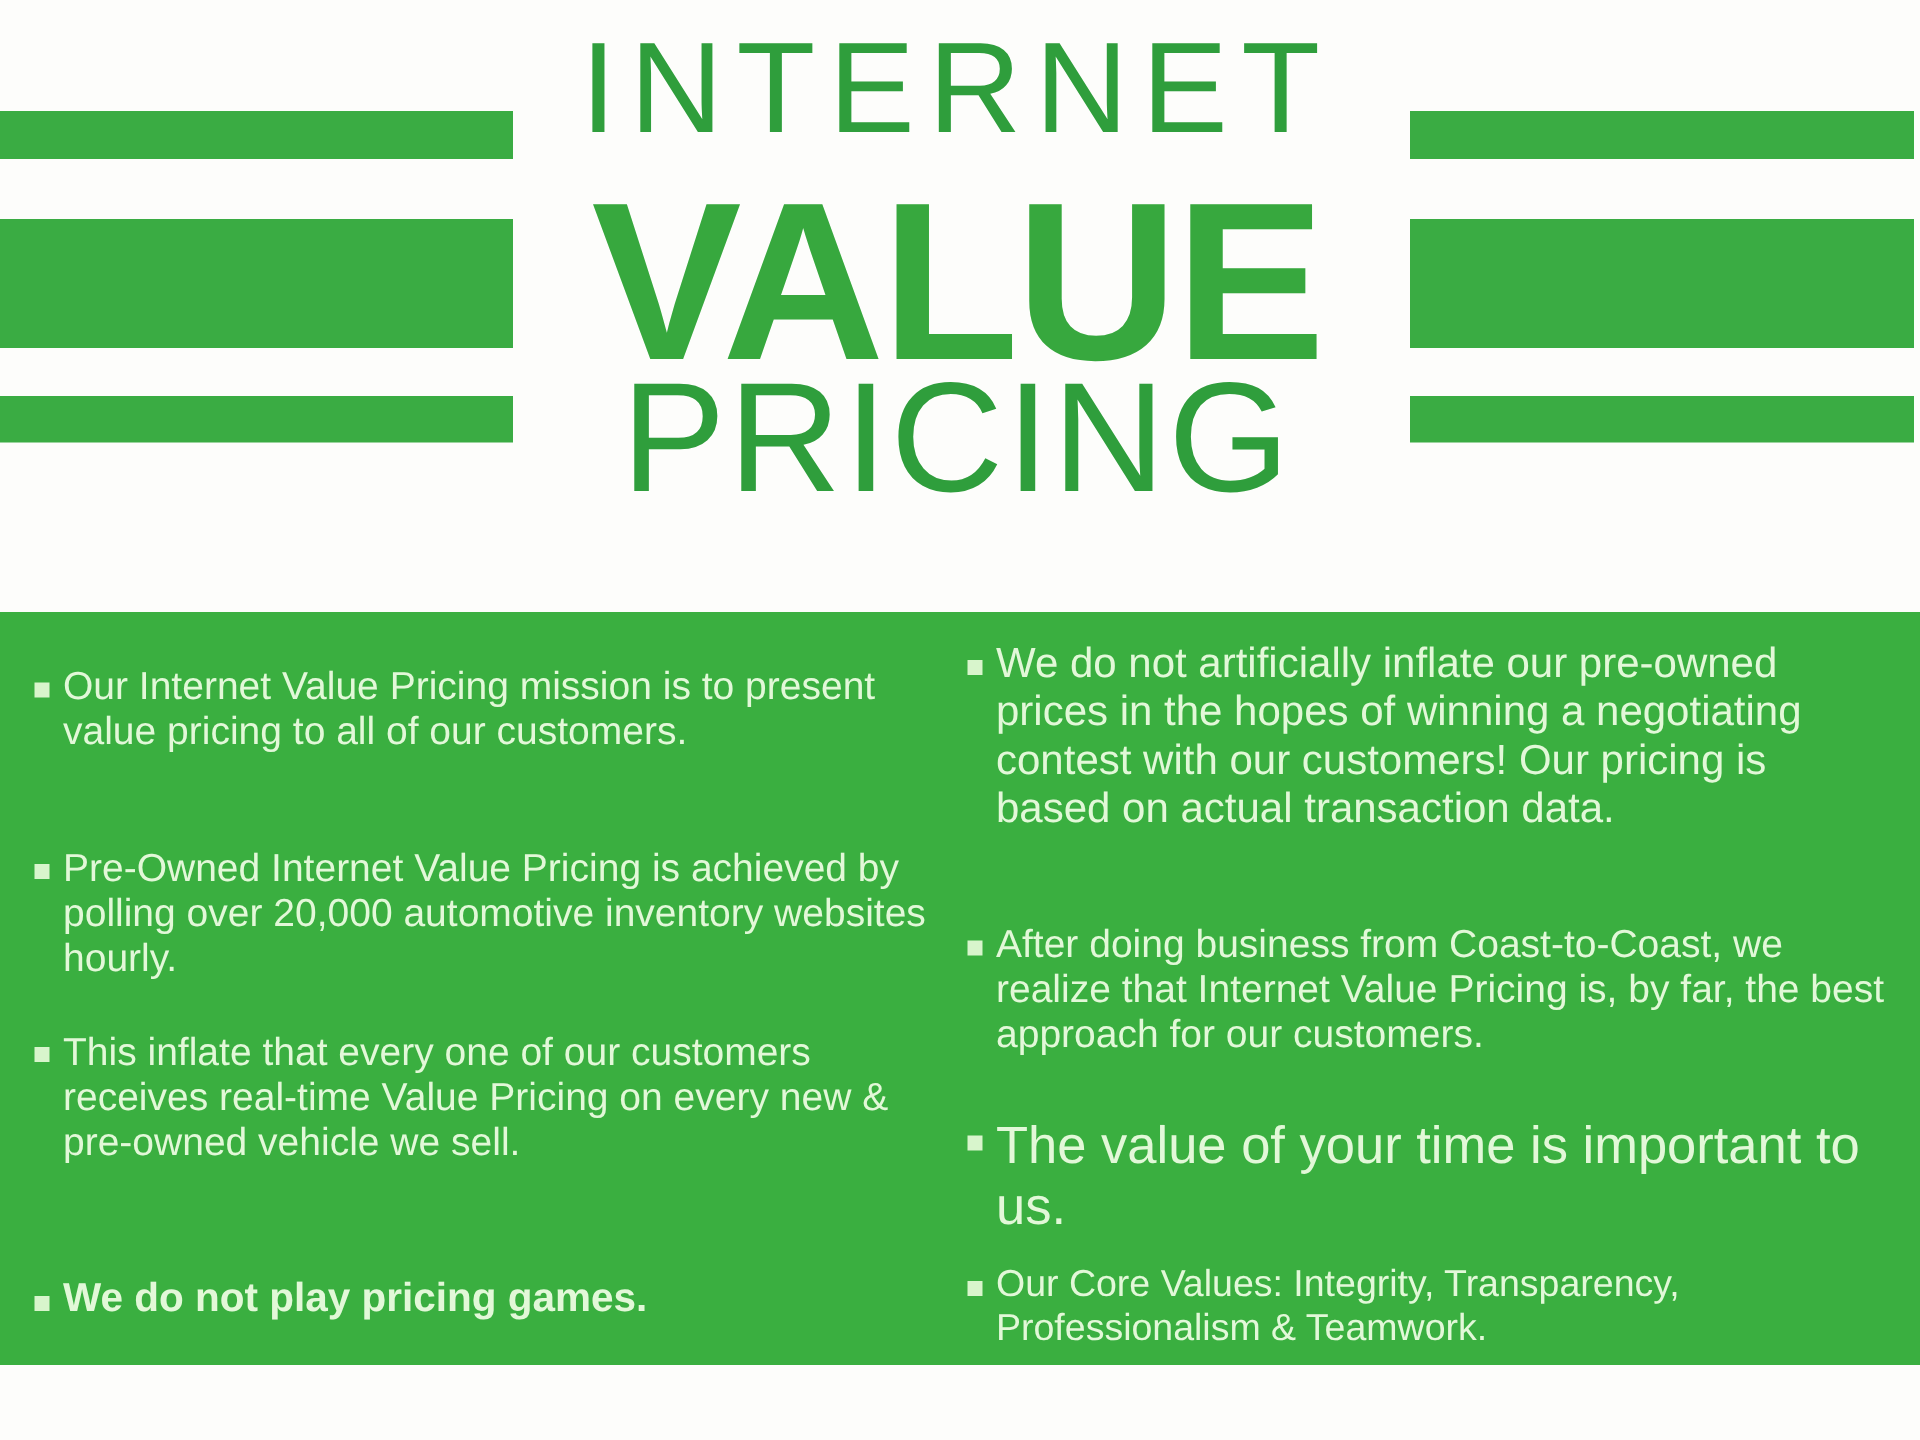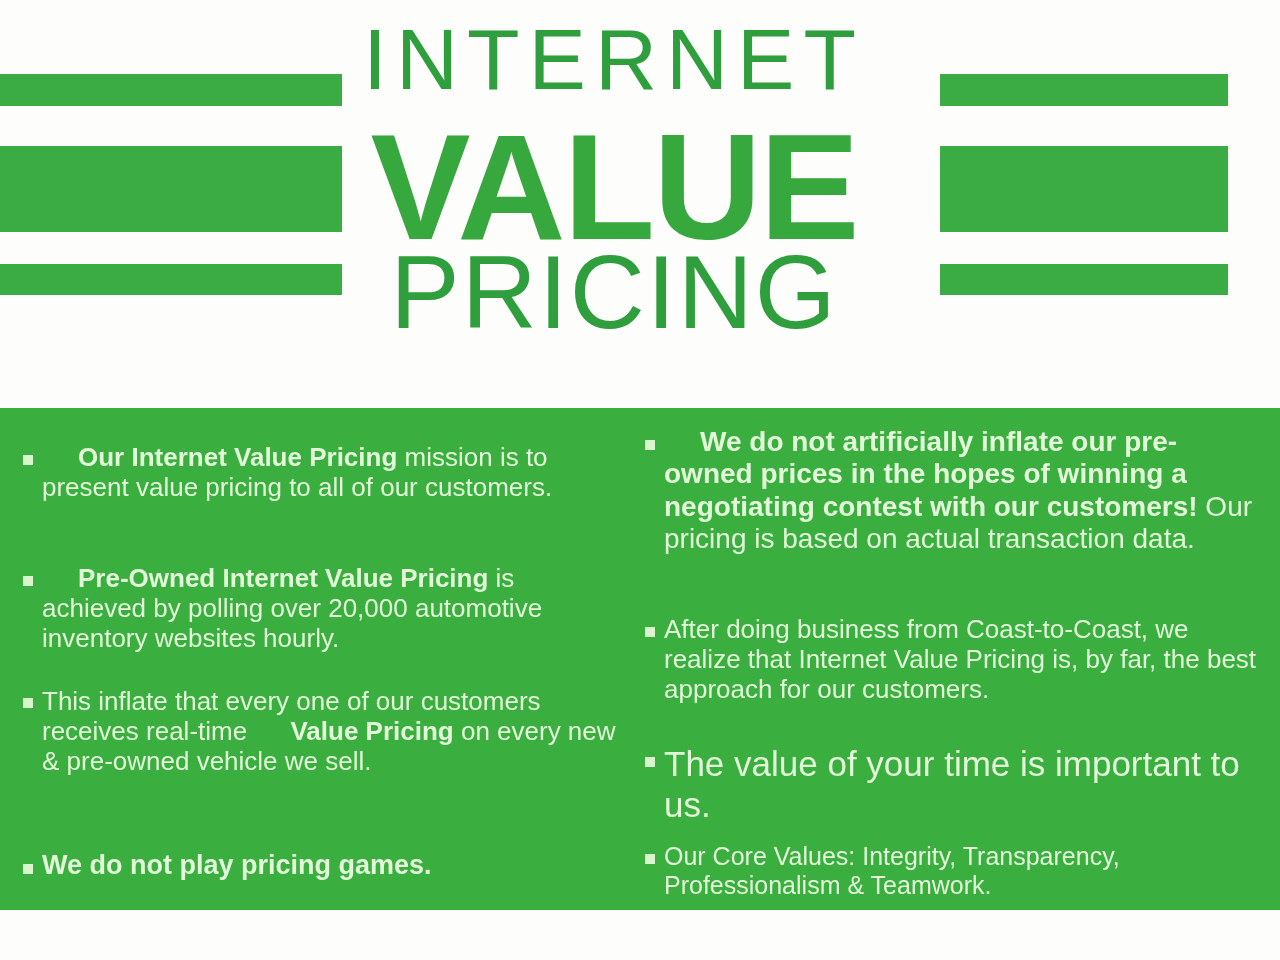--- a/index.html
+++ b/index.html
@@ -4,21 +4,21 @@
 <style>
   html,body{margin:0;padding:0;}
   body{
     width:1280px;height:960px;overflow:hidden;
     background:#ffffff;
     font-family:"Liberation Sans", sans-serif;
   }
   .page{position:relative;width:1280px;height:960px;background:#fdfdfb;}
 
   
-  .header{position:absolute;left:0;top:0;width:1228px;height:408px;background:#fdfdfb;overflow:hidden;}
+  .header{position:absolute;left:0;top:0;width:1228px;height:408px;background:#fdfdfb;overflow:hidden;padding-left:48px;}
 
   .bar{position:absolute;background:#3aac43;}
   .bar-l1{left:0;  top:74px;  width:342px; height:32px;}
   .bar-l2{left:0;  top:146px; width:342px; height:86px;}
   .bar-l3{left:0;  top:264px; width:342px; height:31px;}
   .bar-r1{left:940px; top:74px;  width:340px; height:32px;}
   .bar-r2{left:940px; top:146px; width:340px; height:86px;}
   .bar-r3{left:940px; top:264px; width:340px; height:31px;}
 
   .logo-word{position:absolute;color:#2f9e3c;white-space:nowrap;line-height:1;}
@@ -54,21 +54,21 @@
     color:#e2f8d8;
     line-height:1.16;
   }
   .bullet-item .sq{
     position:absolute;left:5px;
     width:10px;height:10px;background:#d8f5cc;
     display:block;
   }
   .bullet-item .txt{display:block;}
 
-  b.bold{font-weight:bold;margin-left:36px;}
+  b.bold{font-weight:normal;}
 
   
   .L1{top:34px;font-size:26px;}
   .L1 .sq{top:13px;}
   .L2{top:155px;font-size:26px;}
   .L2 .sq{top:13px;}
   .L3{top:278px;font-size:26px;}
   .L3 .sq{top:12px;}
   .L4{top:442px;font-size:27px;font-weight:bold;}
   .L4 .sq{top:14px;}

